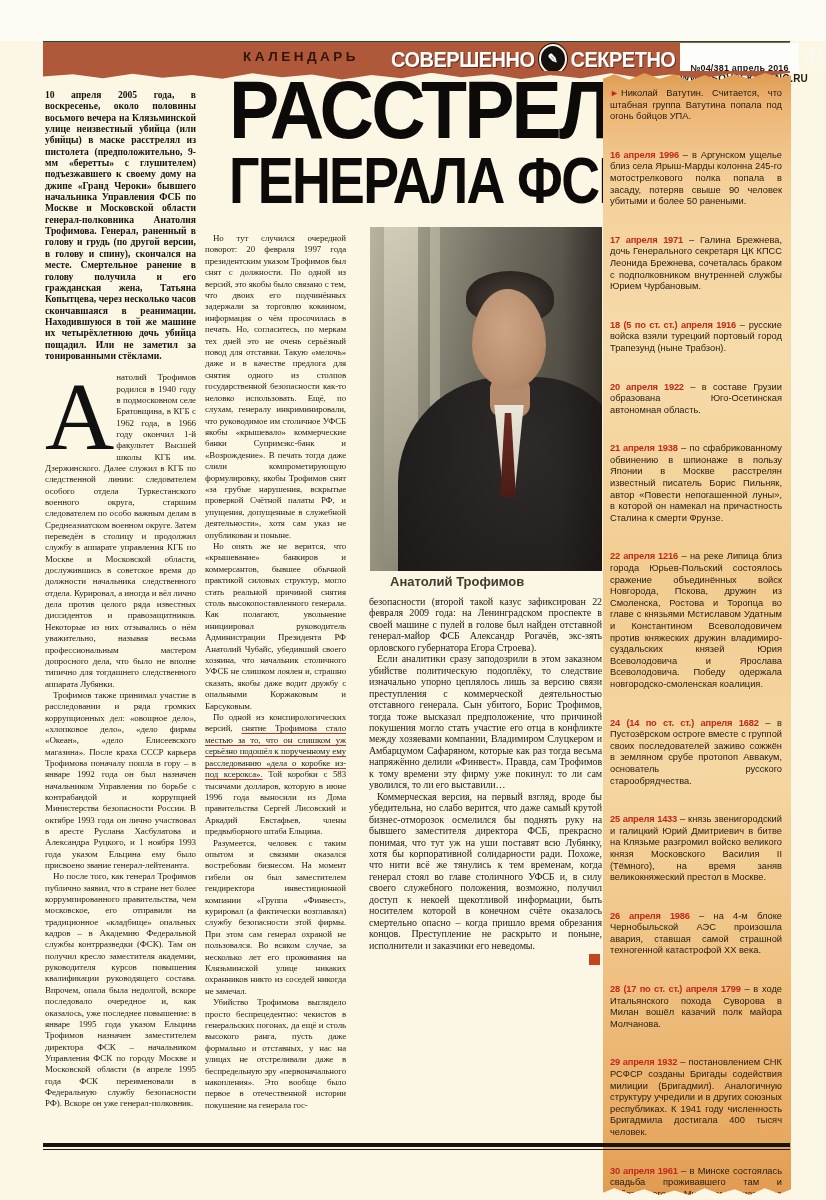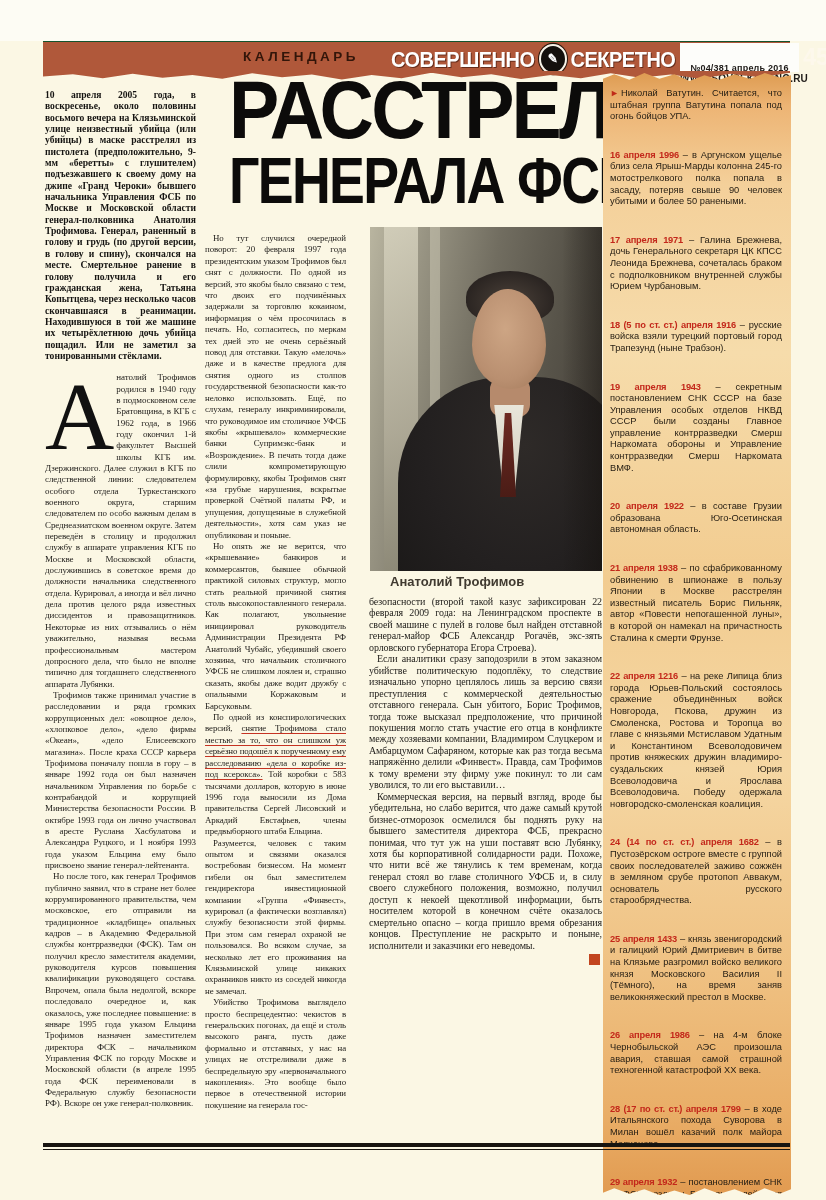--- a/index.html
+++ b/index.html
@@ -130,21 +130,20 @@
     <div class="endmark"></div>
   </div>
 
   <div class="sidebar">
     <div class="sb-inner">
       <div class="sb-intro"><span class="arrow">►</span><span>Николай Ватутин. Считается, что штабная группа Ватутина попала под огонь бойцов УПА.</span></div>
 
       <div class="entry"><span class="date">16 апреля 1996</span><span> – в Аргунском ущелье близ села Ярыш-Марды колонна 245-го мотострелкового полка попала в засаду, потеряв свыше 90 человек убитыми и более 50 ранеными.</span></div>
       <div class="entry"><span class="date">17 апреля 1971</span><span> – Галина Брежнева, дочь Генерального секретаря ЦК КПСС Леонида Брежнева, сочеталась браком с подполковником внутренней службы Юрием Чурбановым.</span></div>
       <div class="entry"><span class="date">18 (5 по ст. ст.) апреля 1916</span><span> – русские войска взяли турецкий портовый город Трапезунд (ныне Трабзон).</span></div>
-      <div class="entry"><span class="date">19 апреля 1943</span><span> – секретным постановлением СНК СССР на базе Управления особых отделов НКВД СССР были созданы Главное управление контрразведки Смерш Наркомата обороны и Управление контрразведки Смерш Наркомата ВМФ.</span></div>
       <div class="entry"><span class="date">20 апреля 1922</span><span> – в составе Грузии образована Юго-Осетинская автономная область.</span></div>
       <div class="entry"><span class="date">21 апреля 1938</span><span> – по сфабрикованному обвинению в шпионаже в пользу Японии в Москве расстрелян известный писатель Борис Пильняк, автор «Повести непогашенной луны», в которой он намекал на причастность Сталина к смерти Фрунзе.</span></div>
       <div class="entry"><span class="date">22 апреля 1216</span><span> – на реке Липица близ города Юрьев-Польский состоялось сражение объединённых войск Новгорода, Пскова, дружин из Смоленска, Ростова и Торопца во главе с князьями Мстиславом Удатным и Константином Всеволодовичем против княжеских дружин владимиро-суздальских князей Юрия Всеволодовича и Ярослава Всеволодовича. Победу одержала новгородско-смоленская коалиция.</span></div>
       <div class="entry"><span class="date">24 (14 по ст. ст.) апреля 1682</span><span> – в Пустозёрском остроге вместе с группой своих последователей заживо сожжён в земляном срубе протопоп Аввакум, основатель русского старообрядчества.</span></div>
       <div class="entry"><span class="date">25 апреля 1433</span><span> – князь звенигородский и галицкий Юрий Дмитриевич в битве на Клязьме разгромил войско великого князя Московского Василия II (Тёмного), на время заняв великокняжеский престол в Москве.</span></div>
       <div class="entry"><span class="date">26 апреля 1986</span><span> – на 4-м блоке Чернобыльской АЭС произошла авария, ставшая самой страшной техногенной катастрофой XX века.</span></div>
       <div class="entry"><span class="date">28 (17 по ст. ст.) апреля 1799</span><span> – в ходе Итальянского похода Суворова в Милан вошёл казачий полк майора Молчанова.</span></div>
       <div class="entry"><span class="date">29 апреля 1932</span><span> – постановлением СНК РСФСР созданы Бригады содействия милиции (Бригадмил). Аналогичную структуру учредили и в других союзных республиках. К 1941 году численность Бригадмила достигала 400 тысяч человек.</span></div>
       <div class="entry"><span class="date">30 апреля 1961</span><span> – в Минске состоялась свадьба проживавшего там и работавшего на Минском радиозаводе американского гражданина Ли Харви Освальда и советской гражданки Марины Прусаковой. 22 ноября 1963 года имя Освальда прогремело на весь мир в связи с убийством Президента США Джона Кеннеди.</span></div>
     </div>

